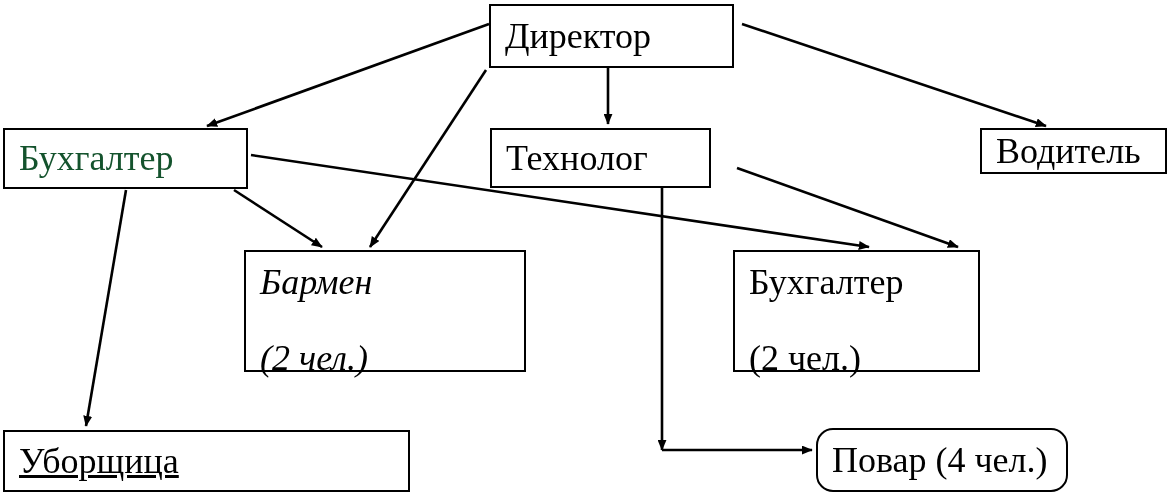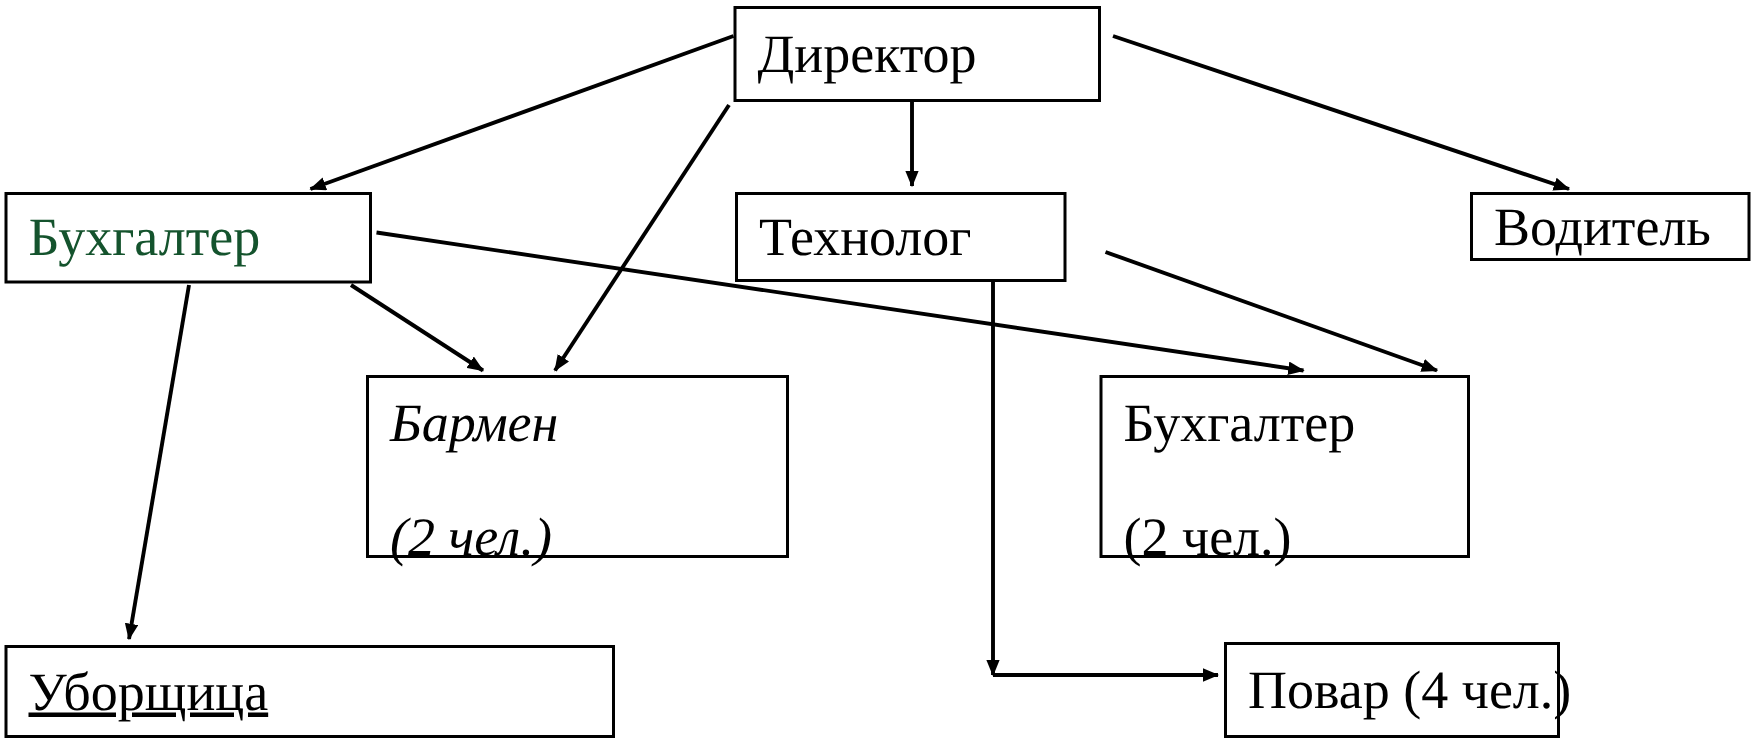--- a/index.html
+++ b/index.html
@@ -92,18 +92,18 @@
         <div class="node-line" style="color: rgb(0, 0, 0);">Бармен</div>
         <div class="node-line" style="color: rgb(0, 0, 0);">(2 чел.)</div>
       </div>
       <div class="node two-line" style="left: 733px; top: 250px; width: 247px; height: 122px; border-color: rgb(0, 0, 0);">
         <div class="node-line" style="color: rgb(0, 0, 0);">Бухгалтер</div>
         <div class="node-line" style="color: rgb(0, 0, 0);">(2 чел.)</div>
       </div>
       <div class="node single" style="left: 3px; top: 430px; width: 407px; height: 62px; border-color: rgb(0, 0, 0);">
         <div class="node-line" style="color: rgb(0, 0, 0); text-decoration: underline;">Уборщица</div>
       </div>
-      <div class="node single" style="left: 816px; top: 428px; width: 224px; height: 64px; border-color: rgb(0, 0, 0);">
+      <div class="node single" style="left: 816px; top: 428px; width: 252px; height: 64px; border-color: rgb(0, 0, 0); border-radius: 17px;">
         <div class="node-line" style="color: rgb(0, 0, 0);">Повар (4 чел.)</div>
       </div>
     </div>
 
 </div>
 
 </body></html>

